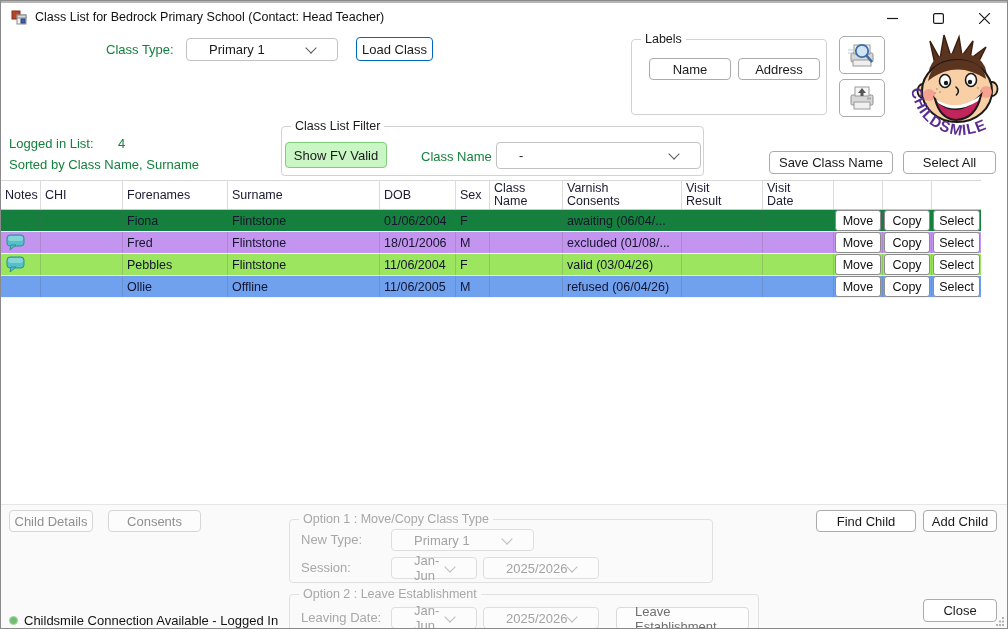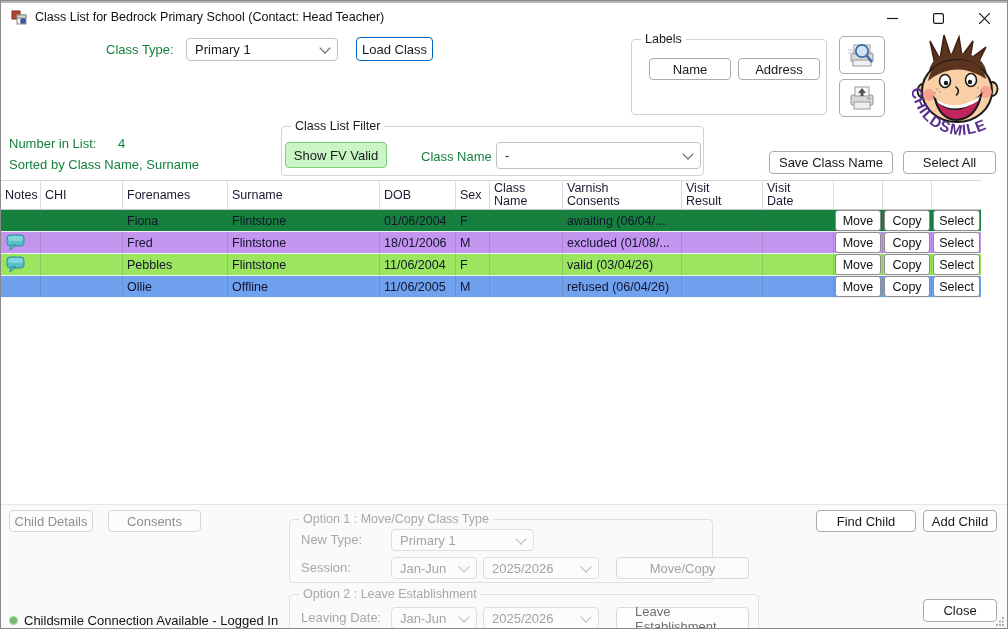--- a/index.html
+++ b/index.html
@@ -15,21 +15,21 @@
   .win-btn{width:46px;height:30px;display:flex;align-items:center;justify-content:center;}
   
   .btn{position:absolute;display:flex;align-items:center;justify-content:center;
     background:#fff;border:1px solid #ababab;border-radius:4px;font-size:13px;
     color:#1a1a1a;box-sizing:border-box;cursor:default;}
   .btn-accent{border:1.5px solid #0067C0;}
   .btn-green{background:#C9F6C4;border:1px solid #7FCE78;border-radius:4px;}
   .btn-dis{color:#a3a3a3;border-color:#dadada;background:#fbfbfb;}
   .select{position:absolute;display:flex;align-items:center;background:#fff;
     border:1px solid #c2c2c2;border-radius:4px;font-size:13px;box-sizing:border-box;
-    padding:0 8px;justify-content:space-between;color:#1a1a1a;}
+    padding:0 22px;justify-content:space-between;color:#1a1a1a;}
   .chev{width:7px;height:7px;border-right:1.5px solid #5a5a5a;border-bottom:1.5px solid #5a5a5a;
     transform:rotate(45deg);margin-top:-3px;flex:none;}
   .sel-dis{color:#a3a3a3;border-color:#dedede;background:#fcfcfc;}
   .sel-dis .chev{border-color:#bcbcbc;}
   .lbl{position:absolute;font-size:13px;color:#15803d;white-space:nowrap;}
   .lbl-dis{color:#a8a8a8;}
   .groupbox{position:absolute;border:1px solid #d2d2d2;border-radius:4px;box-sizing:border-box;}
   .gb-title{position:absolute;top:-8px;left:9px;background:#fff;padding:0 4px;font-size:12.5px;color:#1a1a1a;white-space:nowrap;}
   .gb-dis{border-color:#e0e0e0;}
   .gb-dis .gb-title{color:#a8a8a8;background:#fafafa;}
@@ -146,21 +146,21 @@
         <circle cx="75" cy="60" r="0.8" fill="#8a8a8a"></circle>
       <path d="M29 68 Q50 90 75 64 Q70 88 50 89 Q34 88 29 68 Z" fill="#C2255C" stroke="#1a1a1a" stroke-width="2"></path>
       <path d="M30 68 Q50 82 74 65 L72 70 Q50 84 32 72 Z" fill="#ffffff"></path>
     </g>
     <path id="logo-curve" d="M5 58 Q12 98 52 104 Q80 104 100 84" fill="none"></path>
     <text font-family="Liberation Sans, sans-serif" font-size="15" font-weight="bold" fill="#5A2D91" letter-spacing="1">
       <textPath href="#logo-curve">CHILDSMILE</textPath>
     </text>
   </svg>
 
-  <span class="lbl" style="left:8px;top:135px;">Number in List:</span>
+  <span class="lbl" style="left:8px;top:135px;">Logged in List:</span>
   <span class="lbl" style="left:117px;top:135px;">4</span>
   <span class="lbl" style="left:8px;top:156px;">Sorted by Class Name, Surname</span>
 
   <div class="groupbox" style="left:280px;top:125px;width:423px;height:50px;">
     <span class="gb-title">Class List Filter</span>
   </div>
   <div class="btn btn-green" style="left:284px;top:141px;width:102px;height:26px;">Show FV Valid</div>
   <span class="lbl" style="left:420px;top:148px;">Class Name</span>
   <div class="select" style="left:495px;top:141px;width:205px;height:27px;">
     <span>-</span>
@@ -323,21 +323,20 @@
   </div>
   <span class="lbl lbl-dis" style="left:300px;top:559px;">Session:</span>
   <div class="select sel-dis" style="left:390px;top:556px;width:86px;height:22px;">
     <span>Jan-Jun</span>
     <span class="chev"></span>
   </div>
   <div class="select sel-dis" style="left:482px;top:556px;width:116px;height:22px;">
     <span>2025/2026</span>
     <span class="chev"></span>
   </div>
-  <div class="btn btn-dis" style="left:615px;top:556px;width:133px;height:22px;">Move/Copy</div>
 
   <div class="groupbox gb-dis" style="left:288px;top:593px;width:470px;height:40px;background:#fafafa;">
     <span class="gb-title">Option 2 : Leave Establishment</span>
   </div>
   <span class="lbl lbl-dis" style="left:300px;top:609px;">Leaving Date:</span>
   <div class="select sel-dis" style="left:390px;top:606px;width:86px;height:22px;">
     <span>Jan-Jun</span>
     <span class="chev"></span>
   </div>
   <div class="select sel-dis" style="left:482px;top:606px;width:116px;height:22px;">

